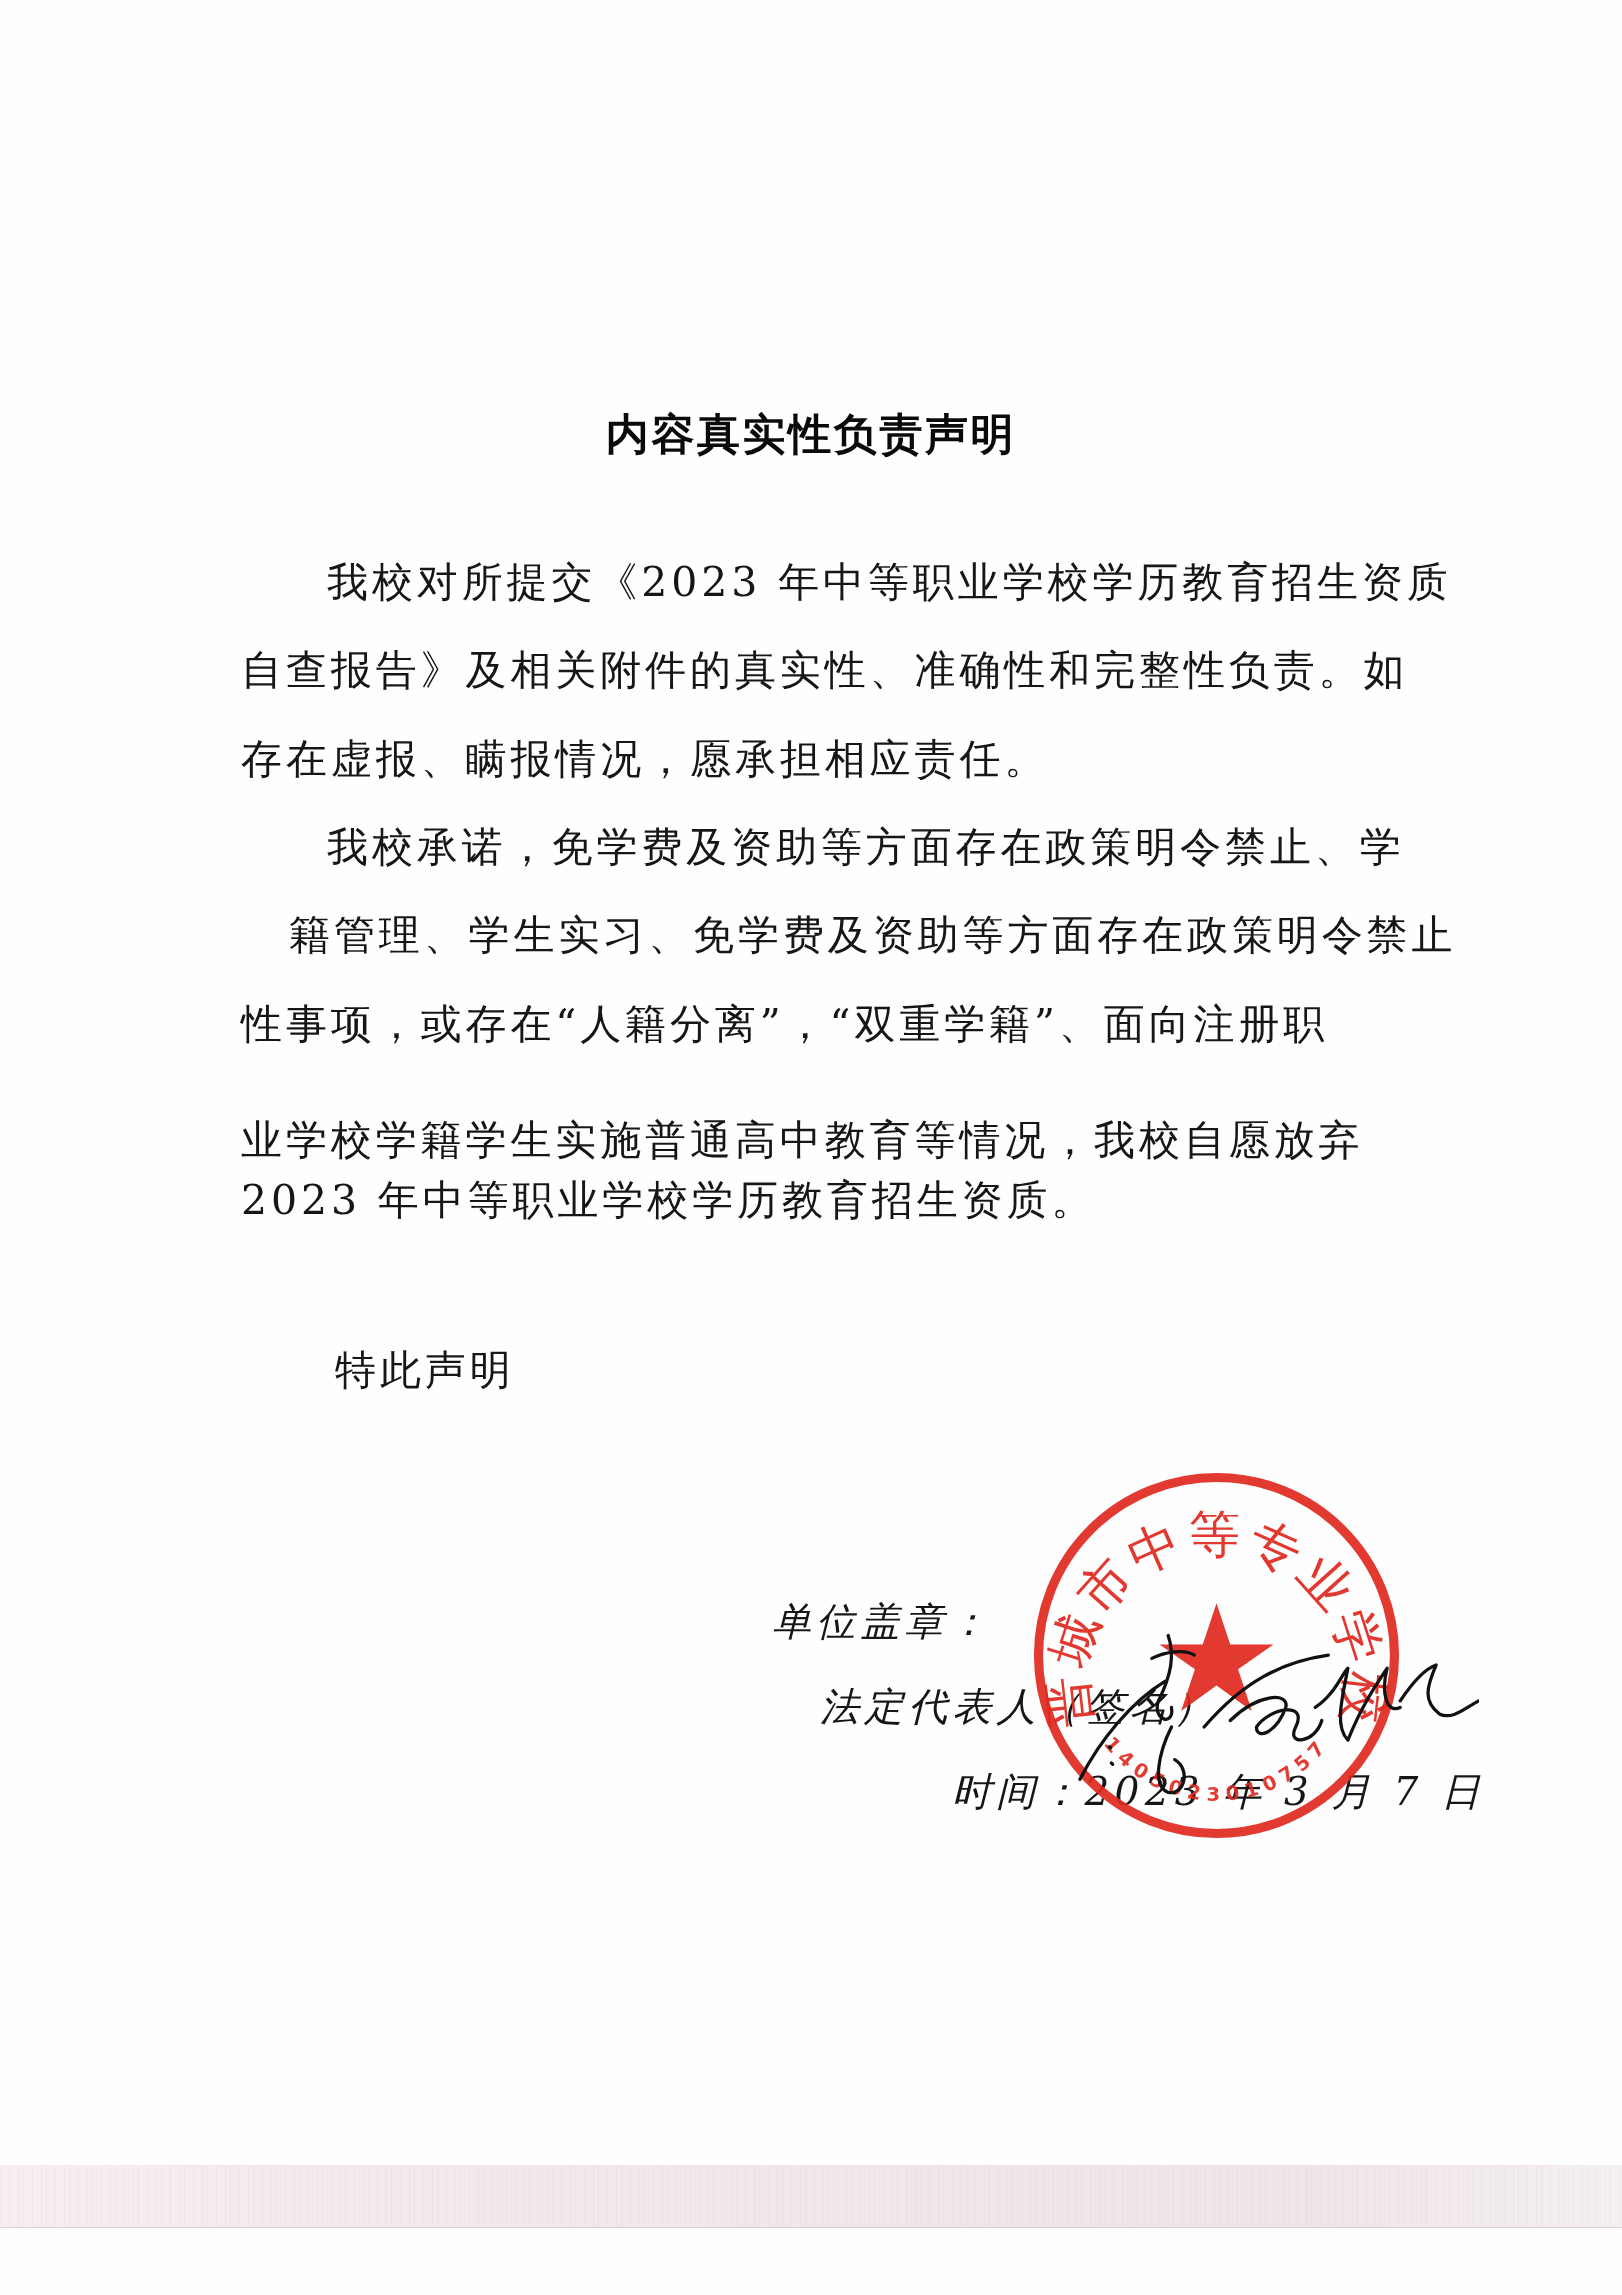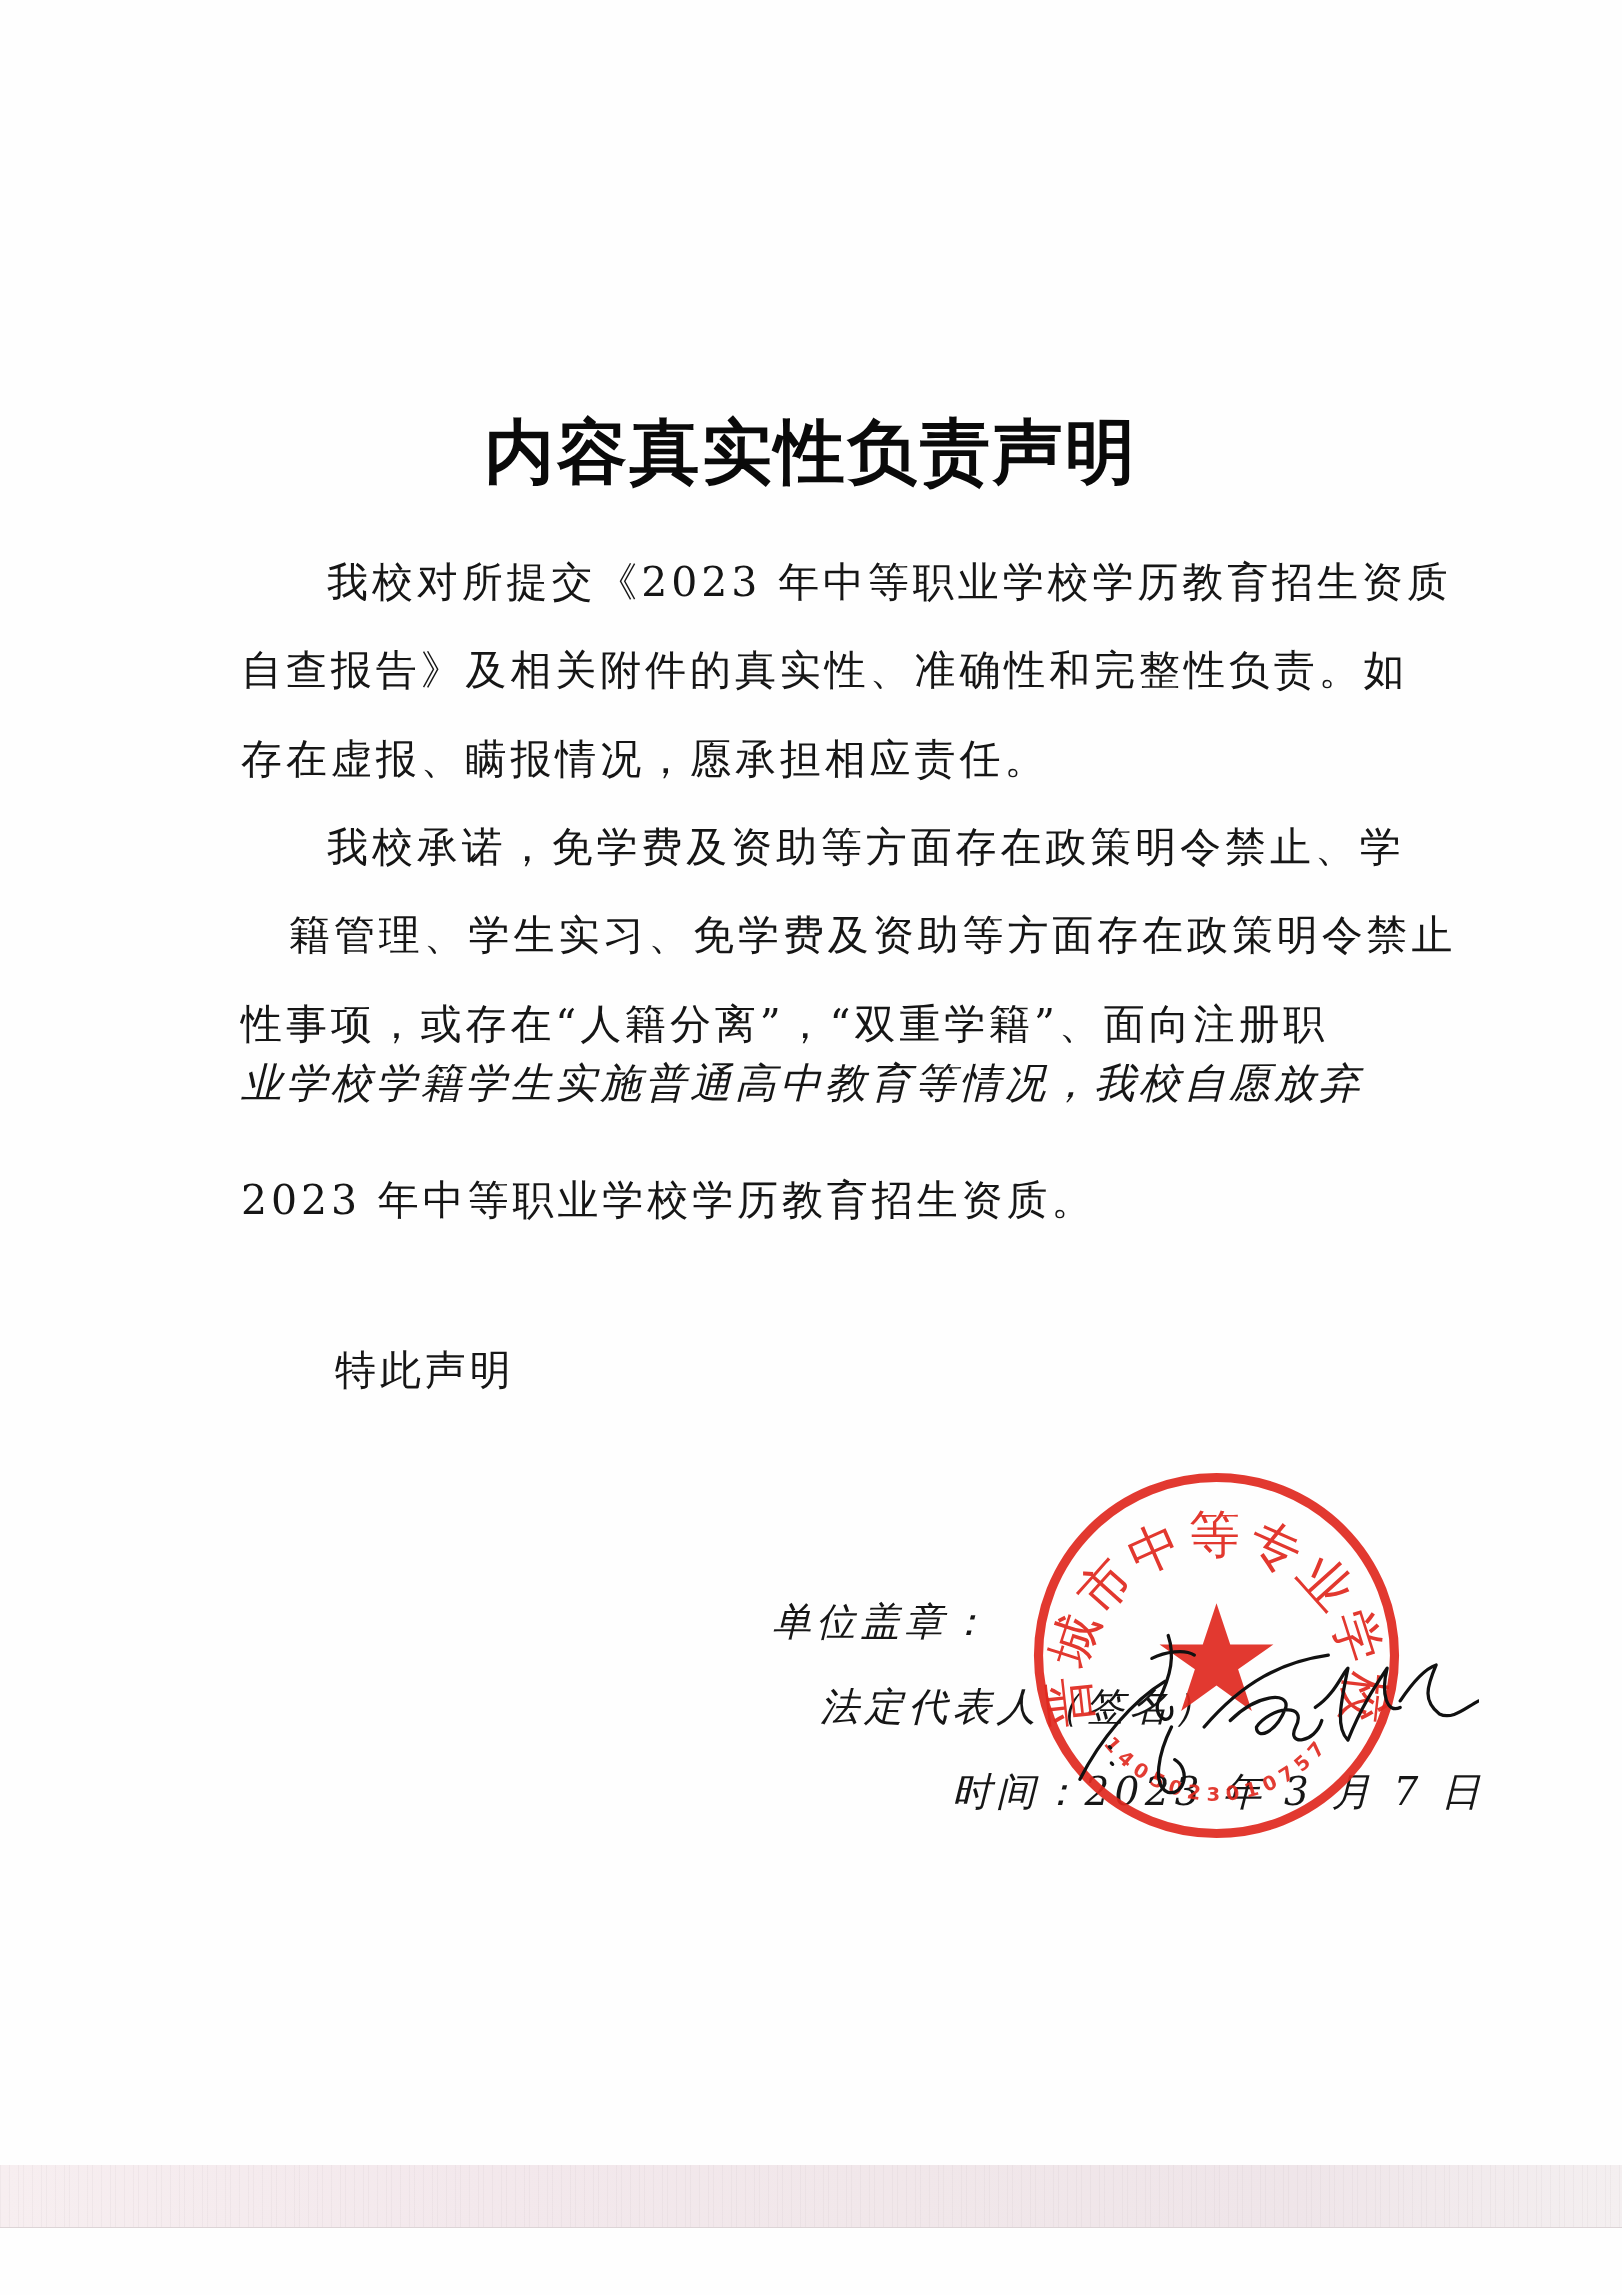--- a/index.html
+++ b/index.html
@@ -23,21 +23,21 @@
       background: #fefefe;
     }
     .title {
       position: absolute;
       left: 0;
       width: 1622px;
       top: 406px;
       text-align: center;
       font-family: "DejaVu Sans", "Liberation Sans", sans-serif;
       font-weight: bold;
-      font-size: 70px;
+      font-size: 43px;
       letter-spacing: 2.6px;
       color: #0a0a0a;
     }
     .line {
       position: absolute;
       font-size: 41px;
       line-height: 52px;
       white-space: nowrap;
       letter-spacing: 3.9px;
       color: #161616;
@@ -90,21 +90,21 @@
 
   <div class="title">内容真实性负责声明</div>
 
   <div class="line" style="left:327px; top:556px;">我校对所提交《2023 年中等职业学校学历教育招生资质</div>
   <div class="line" style="left:241px; top:644px;">自查报告》及相关附件的真实性、准确性和完整性负责。如</div>
   <div class="line" style="left:241px; top:733px;">存在虚报、瞒报情况，愿承担相应责任。</div>
 
   <div class="line" style="left:327px; top:821px;">我校承诺，免学费及资助等方面存在政策明令禁止、学</div>
   <div class="line" style="left:241px; top:909px;margin-left:48px;">籍管理、学生实习、免学费及资助等方面存在政策明令禁止</div>
   <div class="line" style="left:241px; top:998px;">性事项，或存在“人籍分离”，“双重学籍”、面向注册职</div>
-  <div class="line" style="left:241px; top:1057px;font-style:italic;">业学校学籍学生实施普通高中教育等情况，我校自愿放弃</div>
+  <div class="line" style="left:241px; top:1114px;">业学校学籍学生实施普通高中教育等情况，我校自愿放弃</div>
   <div class="line" style="left:241px; top:1174px;">2023 年中等职业学校学历教育招生资质。</div>
 
   <div class="line" style="left:335px; top:1344px;">特此声明</div>
 
   <div class="sig-label" style="left:772px; top:1596px;">单位盖章：</div>
   <div class="sig-label" style="left:772px; top:1681px;margin-left:48px;">法定代表人（签名）</div>
   <div class="sig-label" style="left:952px; top:1766px;">时间：2023 年 3 月 7 日</div>
 
   <svg class="stamp" viewBox="0 0 570 570">
     <defs>

